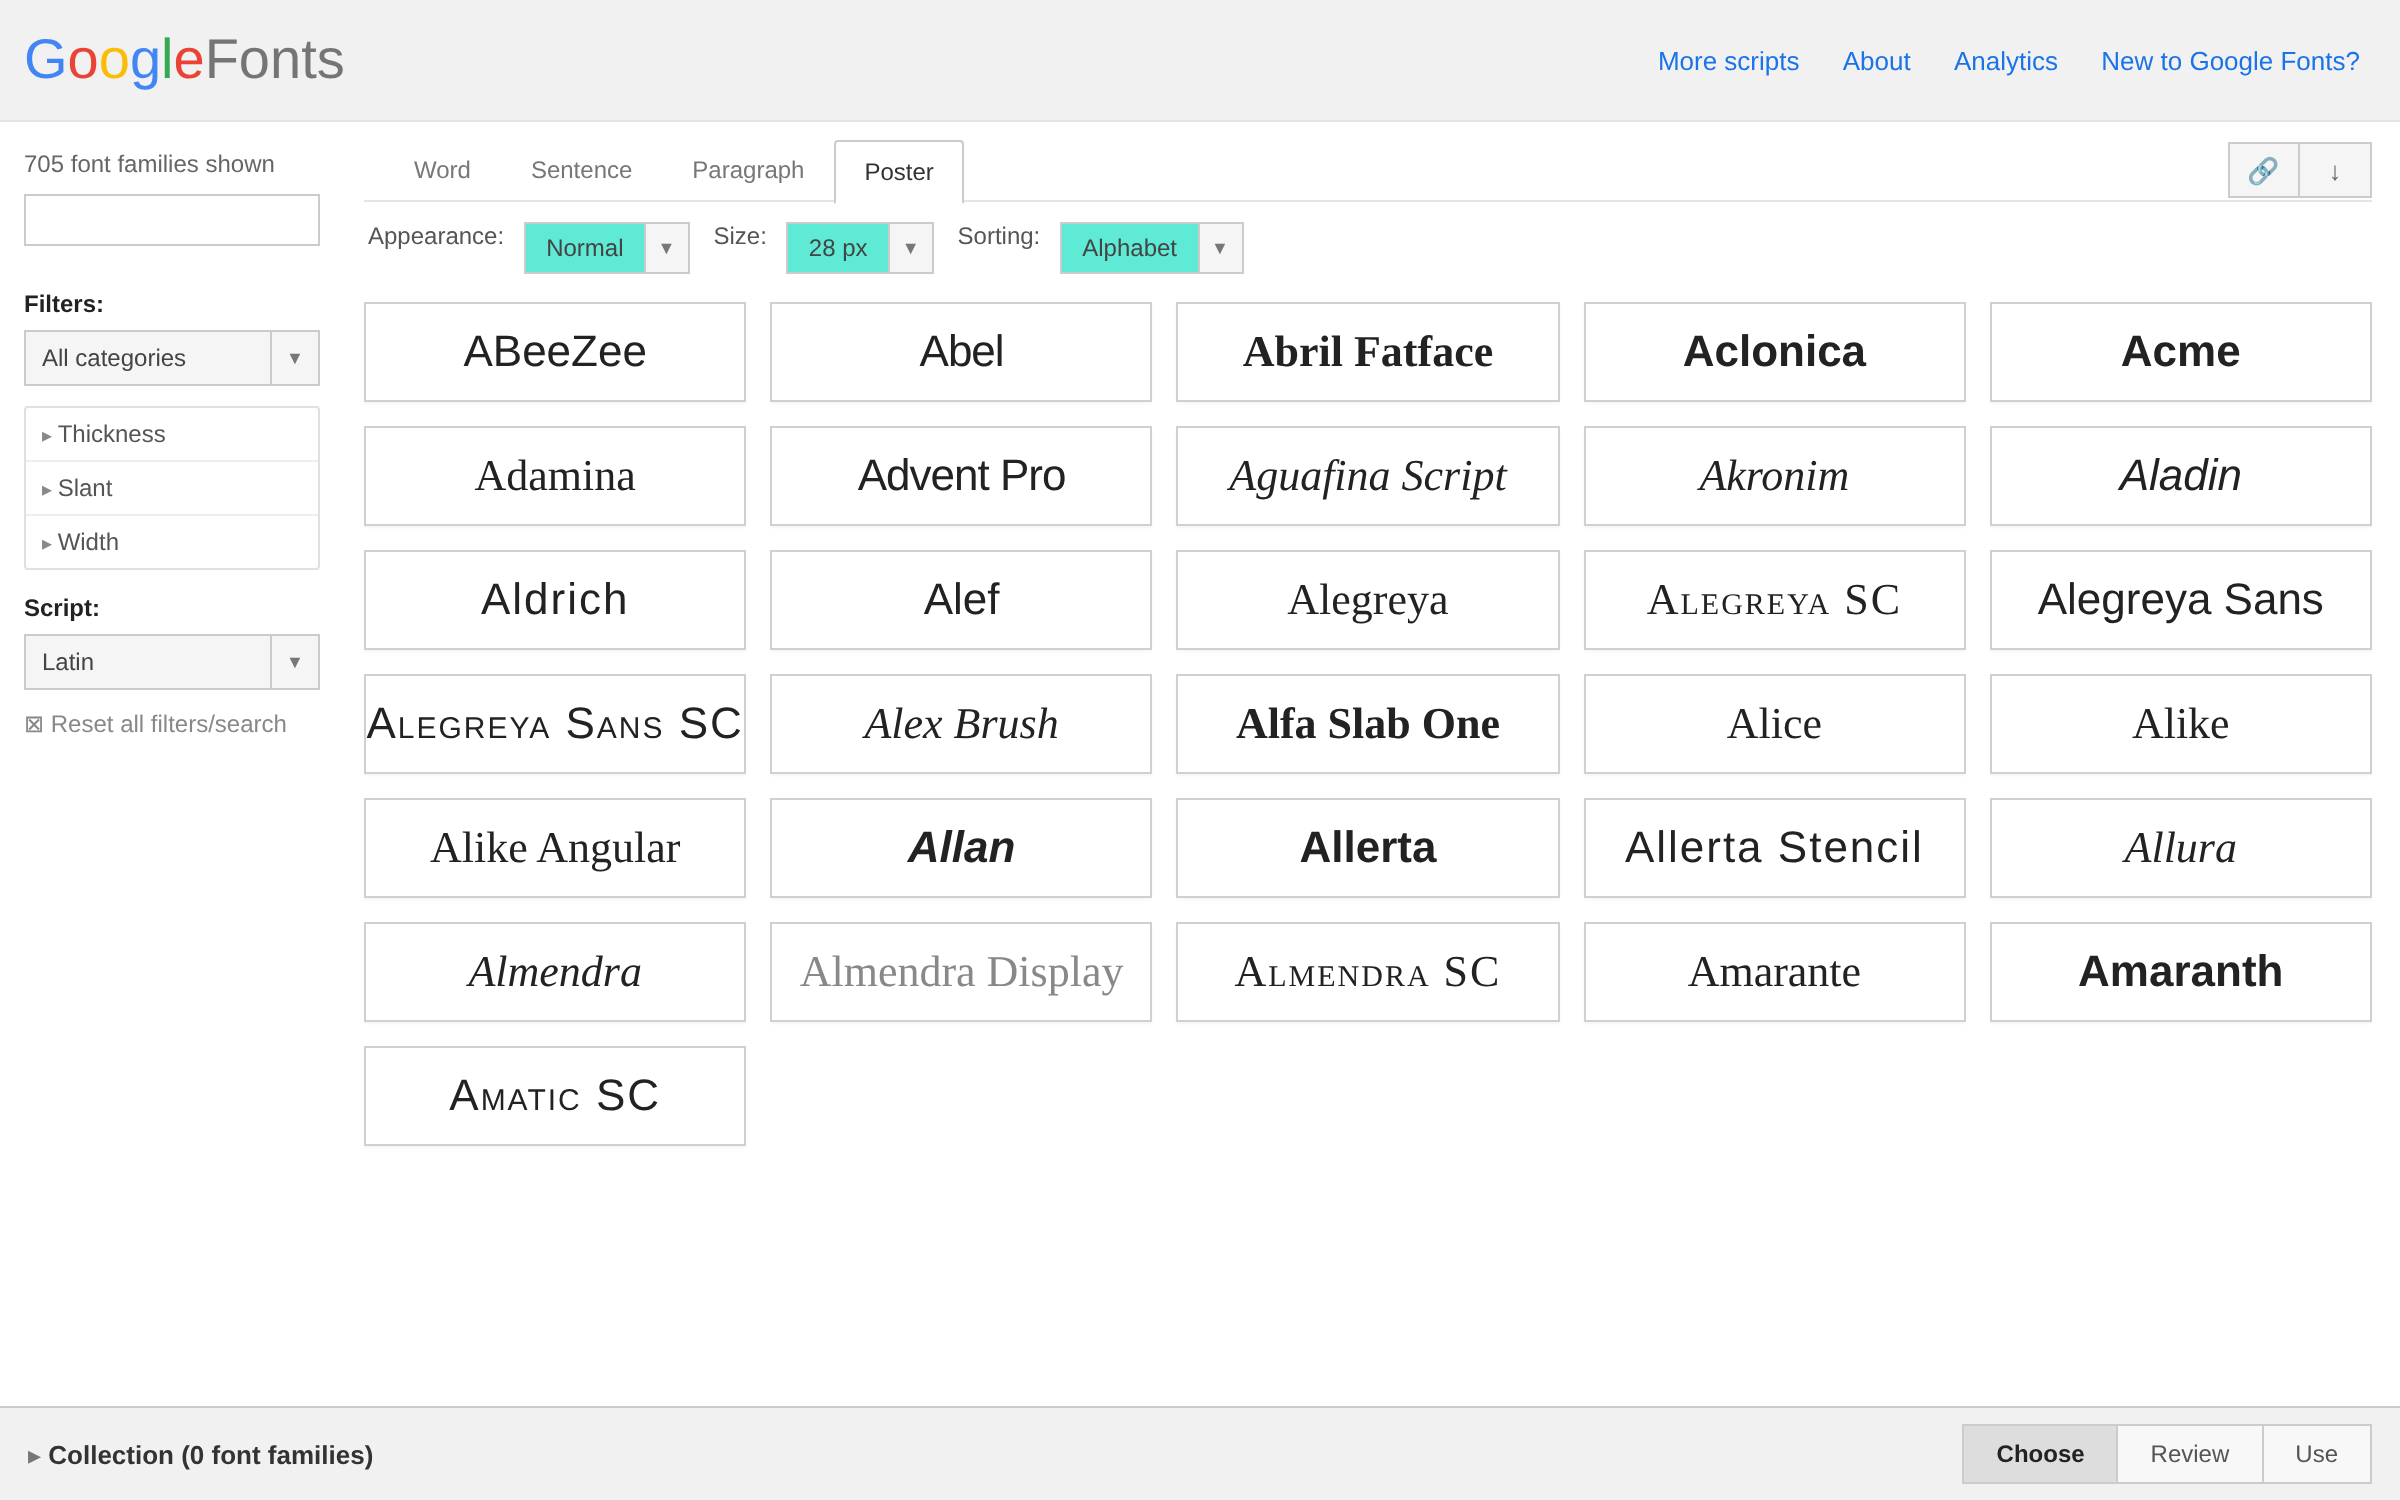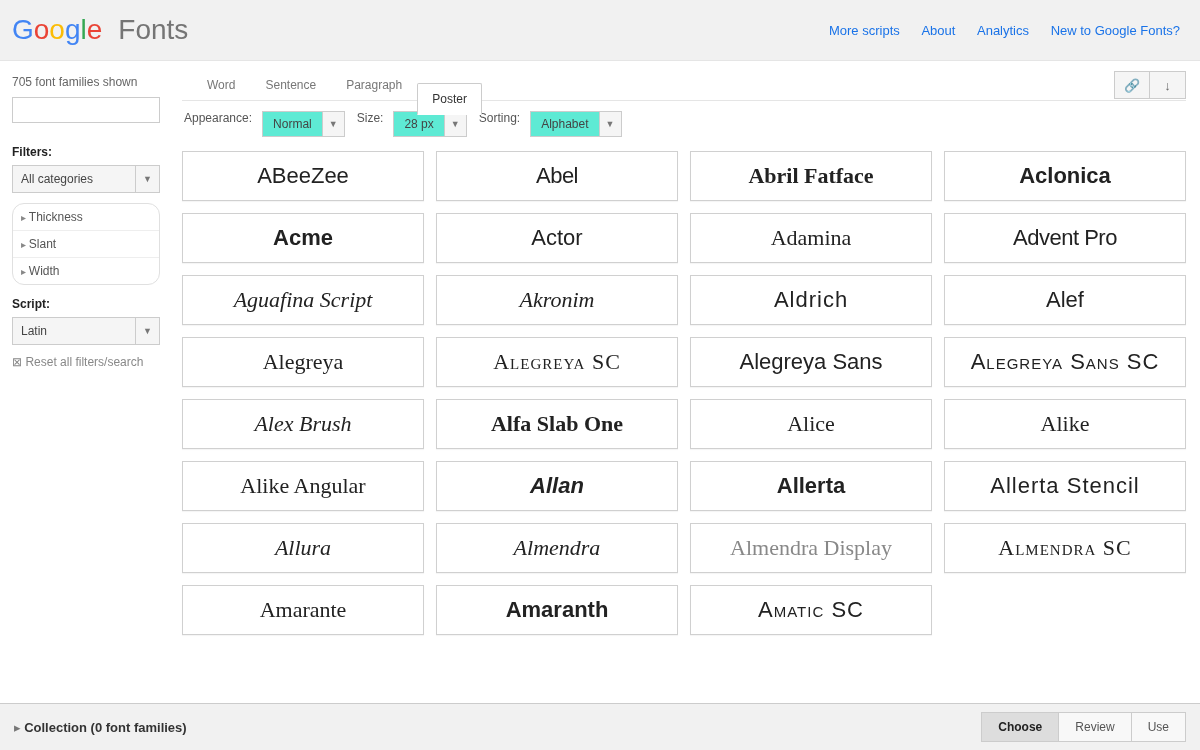--- a/index.html
+++ b/index.html
@@ -1,50 +1,50 @@
 <!DOCTYPE html>
 <html><head>
 <meta charset="utf-8">
 <style>
 * { box-sizing: border-box; margin: 0; padding: 0; }
 body { font-family: Arial, sans-serif; font-size: 13px; color: #333; background: #fff; }
 .header { background: #f1f1f1; border-bottom: 1px solid #e5e5e5; padding: 14px 20px 14px 12px; display: flex; align-items: center; justify-content: space-between; }
 .logo { display: flex; align-items: baseline; font-size: 28px; }
 .logo .g1 { color:#4285f4; } .logo .o1 { color:#ea4335; } .logo .o2 { color:#fbbc05; }
 .logo .g2 { color:#4285f4; } .logo .l1 { color:#34a853; } .logo .e1 { color:#ea4335; }
-.logo .fonts { color:#757575; margin-left:16px; font-weight:300; }
+.logo .fonts { color:#757575; margin-left:0; font-weight:300; }
 .nav-links a { color:#1a73e8; text-decoration:none; font-size:13px; margin-left:18px; }
 .page { display:flex; }
 .sidebar { width:172px; padding:14px 12px; font-size:12px; color:#555; }
 .count { color:#666; margin-bottom:8px; }
 .searchbox { width:148px; height:26px; border:1px solid #ccc; background:#fff; margin-bottom:14px; }
 .sec-label { font-weight:bold; color:#222; margin:8px 0 6px; font-size:12px; }
 .dd { display:flex; width:148px; margin-bottom:10px; }
 .dd-main { flex:1; background:#f5f5f5; border:1px solid #ccc; padding:6px 8px; font-size:12px; color:#444; }
 .dd-caret { width:24px; background:#f5f5f5; border:1px solid #ccc; border-left:none; display:flex; align-items:center; justify-content:center; color:#777; font-size:9px; }
-.filter-list { border:1px solid #e0e0e0; border-radius:12px; margin-bottom:12px; }
+.filter-list { border:1px solid #e0e0e0; border-radius:2px; margin-bottom:12px; }
 .filter-item { padding:6px 8px; border-bottom:1px solid #eee; color:#555; font-size:12px; cursor:pointer; }
 .filter-item:last-child { border-bottom:none; }
 .filter-item::before { content:"▸ "; color:#888; font-size:10px; }
 .reset { color:#888; font-size:12px; cursor:pointer; margin-top:6px; }
 .reset::before { content:"⊠ "; }
 .main { flex:1; padding:8px 14px 0 10px; position:relative; }
 .toprow { display:flex; align-items:center; justify-content:space-between; }
 .tabs { display:flex; align-items:flex-end; margin-left:10px; }
 .tab { padding:8px 14px; font-size:12px; color:#777; cursor:pointer; border:1px solid transparent; }
-.tab.active { border:1px solid #ccc; border-bottom-color:#fff; background:#fff; color:#333; border-radius:2px 2px 0 0; position:relative; top:14px; }
+.tab.active { border:1px solid #ccc; border-bottom-color:#fff; background:#fff; color:#333; border-radius:2px 2px 0 0; position:relative; top:1px; }
 .icon-btns { display:flex; gap:0; }
 .icon-btn { width:36px; height:28px; background:#f5f5f5; border:1px solid #ccc; display:flex; align-items:center; justify-content:center; color:#666; cursor:pointer; font-size:13px; }
 .icon-btn + .icon-btn { border-left:none; }
 .controls { display:flex; gap:10px; padding:10px 0 14px; border-top:1px solid #e5e5e5; margin-top:-1px; }
 .ctl-label { font-size:12px; color:#555; margin-left:2px; }
 .ctl { display:flex; }
 .ctl-main { background:#5eead4; border:1px solid #ccc; padding:5px 10px; font-size:12px; color:#444; }
 .ctl-caret { width:22px; background:#f5f5f5; border:1px solid #ccc; border-left:none; display:flex; align-items:center; justify-content:center; color:#777; font-size:9px; }
-.grid { display:grid; grid-template-columns: repeat(4, 1fr); gap:12px; padding-bottom:60px; }
+.grid { display:grid; grid-template-columns: repeat(5, 1fr); gap:12px; padding-bottom:60px; }
 .card { border:1px solid #d0d0d0; background:#fff; height:50px; display:flex; align-items:center; justify-content:center; font-size:22px; color:#222; cursor:pointer; box-shadow:0 1px 1px rgba(0,0,0,0.04); }
 .footer { position:fixed; bottom:0; left:0; right:0; background:#f1f1f1; border-top:1px solid #ccc; display:flex; align-items:center; justify-content:space-between; padding:8px 14px; font-size:13px; }
 .footer-left::before { content:"▸ "; color:#777; }
 .footer-btns { display:flex; }
 .fbtn { padding:7px 16px; border:1px solid #ccc; background:#f8f8f8; font-size:12px; color:#555; cursor:pointer; }
 .fbtn + .fbtn { border-left:none; }
 .fbtn.active { background:#ddd; color:#222; font-weight:bold; }
 
 .f-serif { font-family: Georgia, serif; }
 .f-bold { font-weight:bold; }
@@ -128,25 +128,25 @@
         <div class="ctl-main">Alphabet</div>
         <div class="ctl-caret">▼</div>
       </div>
     </div>
     <div class="grid" id="grid">
         <div class="card ">ABeeZee</div>
         <div class="card f-condensed">Abel</div>
         <div class="card f-serif f-bold">Abril Fatface</div>
         <div class="card f-bold">Aclonica</div>
         <div class="card f-bold">Acme</div>
-        <div class="card ">Actor</div>
         <div class="card f-serif">Adamina</div>
         <div class="card f-condensed">Advent Pro</div>
         <div class="card f-script">Aguafina Script</div>
         <div class="card f-script">Akronim</div>
+        <div class="card f-italic">Aladin</div>
         <div class="card f-tall">Aldrich</div>
         <div class="card ">Alef</div>
         <div class="card f-serif">Alegreya</div>
         <div class="card f-serif f-sc">Alegreya SC</div>
         <div class="card ">Alegreya Sans</div>
         <div class="card f-sc">Alegreya Sans SC</div>
         <div class="card f-script">Alex Brush</div>
         <div class="card f-slab">Alfa Slab One</div>
         <div class="card f-serif">Alice</div>
         <div class="card f-serif">Alike</div>

